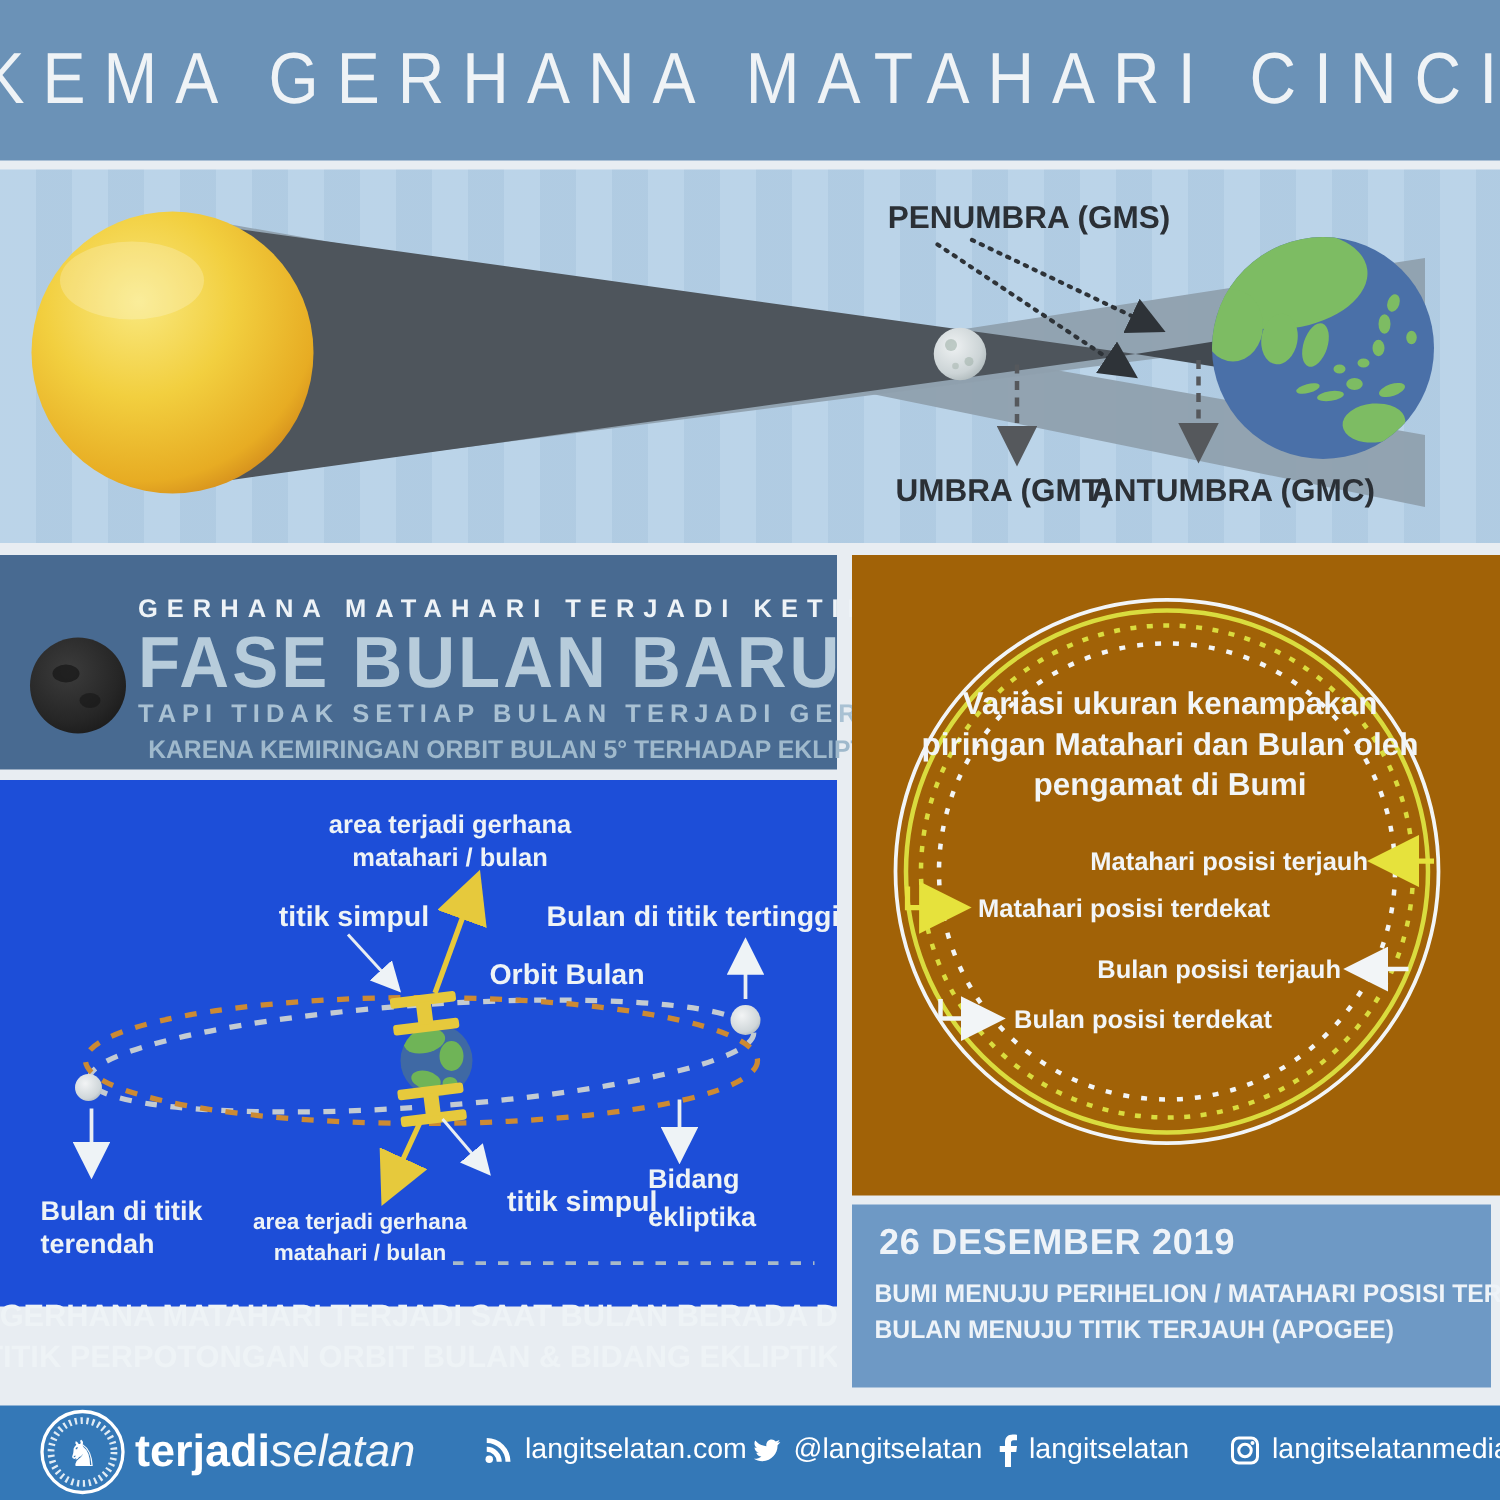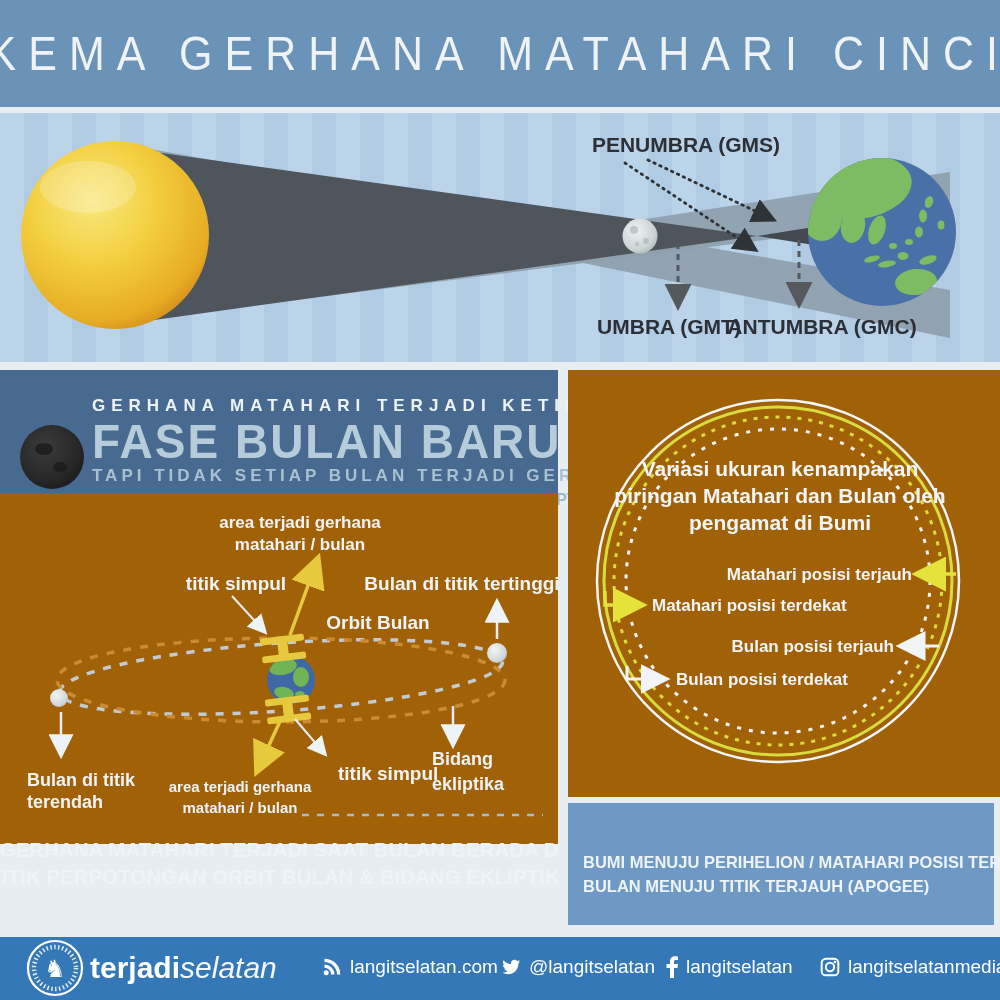--- a/index.html
+++ b/index.html
@@ -13,21 +13,21 @@
   .diagram{left:0;top:113px;width:1000px;height:249px;background:#b6d1e7;
      background-image:repeating-linear-gradient(90deg,rgba(255,255,255,.07) 0 24px,rgba(40,70,110,.04) 24px 48px);}
   
   .p-newmoon{left:0;top:370px;width:558px;height:143px;background:#486a91;}
   .p-newmoon .txt{position:absolute;left:92px;width:450px;text-align:center;color:#eef3f7;white-space:nowrap;}
   .nm1{top:26px;font-size:17px;font-weight:bold;letter-spacing:6px;}
   .nm2{top:44px;font-size:46px;font-weight:bold;letter-spacing:2px;color:#b7ccdb !important;transform:scaleY(1.05);}
   .nm3{top:96px;font-size:17px;font-weight:bold;letter-spacing:4px;color:#a9c1d3 !important;}
   .nm4{top:120px;font-size:17px;font-weight:bold;letter-spacing:0px;color:#9fb9cc !important;transform:scaleX(.97);}
   
-  .p-orbit{left:0;top:493px;width:558px;height:351px;background:#a16207;}
+  .p-orbit{left:0;top:520px;width:558px;height:351px;background:#1d4ed8;}
   
   .p-disks{left:568px;top:370px;width:478px;height:427px;background:#a16207;}
   
   .p-date{left:568px;top:803px;width:426px;height:122px;background:#6e99c5;color:#eef3f8;}
   .p-date .d1{position:absolute;left:18px;top:12px;font-size:24px;font-weight:bold;letter-spacing:.5px;}
   .p-date .d2{position:absolute;left:15px;top:50px;font-size:17px;font-weight:bold;transform:scaleX(.97);transform-origin:left;white-space:nowrap;}
   .p-date .d3{position:absolute;left:15px;top:74px;font-size:17px;font-weight:bold;transform:scaleX(.97);transform-origin:left;}
   
   .footer{left:0;top:937px;width:1000px;height:63px;background:#3478b7;color:#fff;}
   .footer .item{position:absolute;display:flex;align-items:center;gap:8px;font-size:19px;font-weight:normal;white-space:nowrap;}
@@ -236,20 +236,21 @@
 
   <line x1="371" y1="276" x2="335" y2="276" stroke="#f2f5f7" stroke-width="3" marker-end="url(#mW2)"></line>
   <text x="326" y="282" text-anchor="end" font-size="17" font-weight="bold" fill="#f2f5f7">Bulan posisi terjauh</text>
 
   <polyline points="59,296 59,309 95,309" fill="none" stroke="#f2f5f7" stroke-width="3" marker-end="url(#mW2)"></polyline>
   <text x="108" y="315" font-size="17" font-weight="bold" fill="#f2f5f7">Bulan posisi terdekat</text>
 </svg>
 </div>
 
 <div class="abs p-date">
+  <div class="d1">26 DESEMBER 2019</div>
   <div class="d2">BUMI MENUJU PERIHELION / MATAHARI POSISI TERDEKAT</div>
   <div class="d3">BULAN MENUJU TITIK TERJAUH (APOGEE)</div>
 </div>
 
 <div class="abs footer">
   <svg class="abs" style="left:24px;top:0px;" width="62" height="62">
     <circle cx="31" cy="31" r="27" fill="none" stroke="#ffffff" stroke-width="2.2"></circle>
     <circle cx="31" cy="31" r="21" fill="none" stroke="#ffffff" stroke-width="4.5" stroke-dasharray="1.5 2.4" opacity="0.85"></circle>
     <text x="31" y="40" text-anchor="middle" font-size="24" fill="#ffffff">♞</text>
   </svg>

